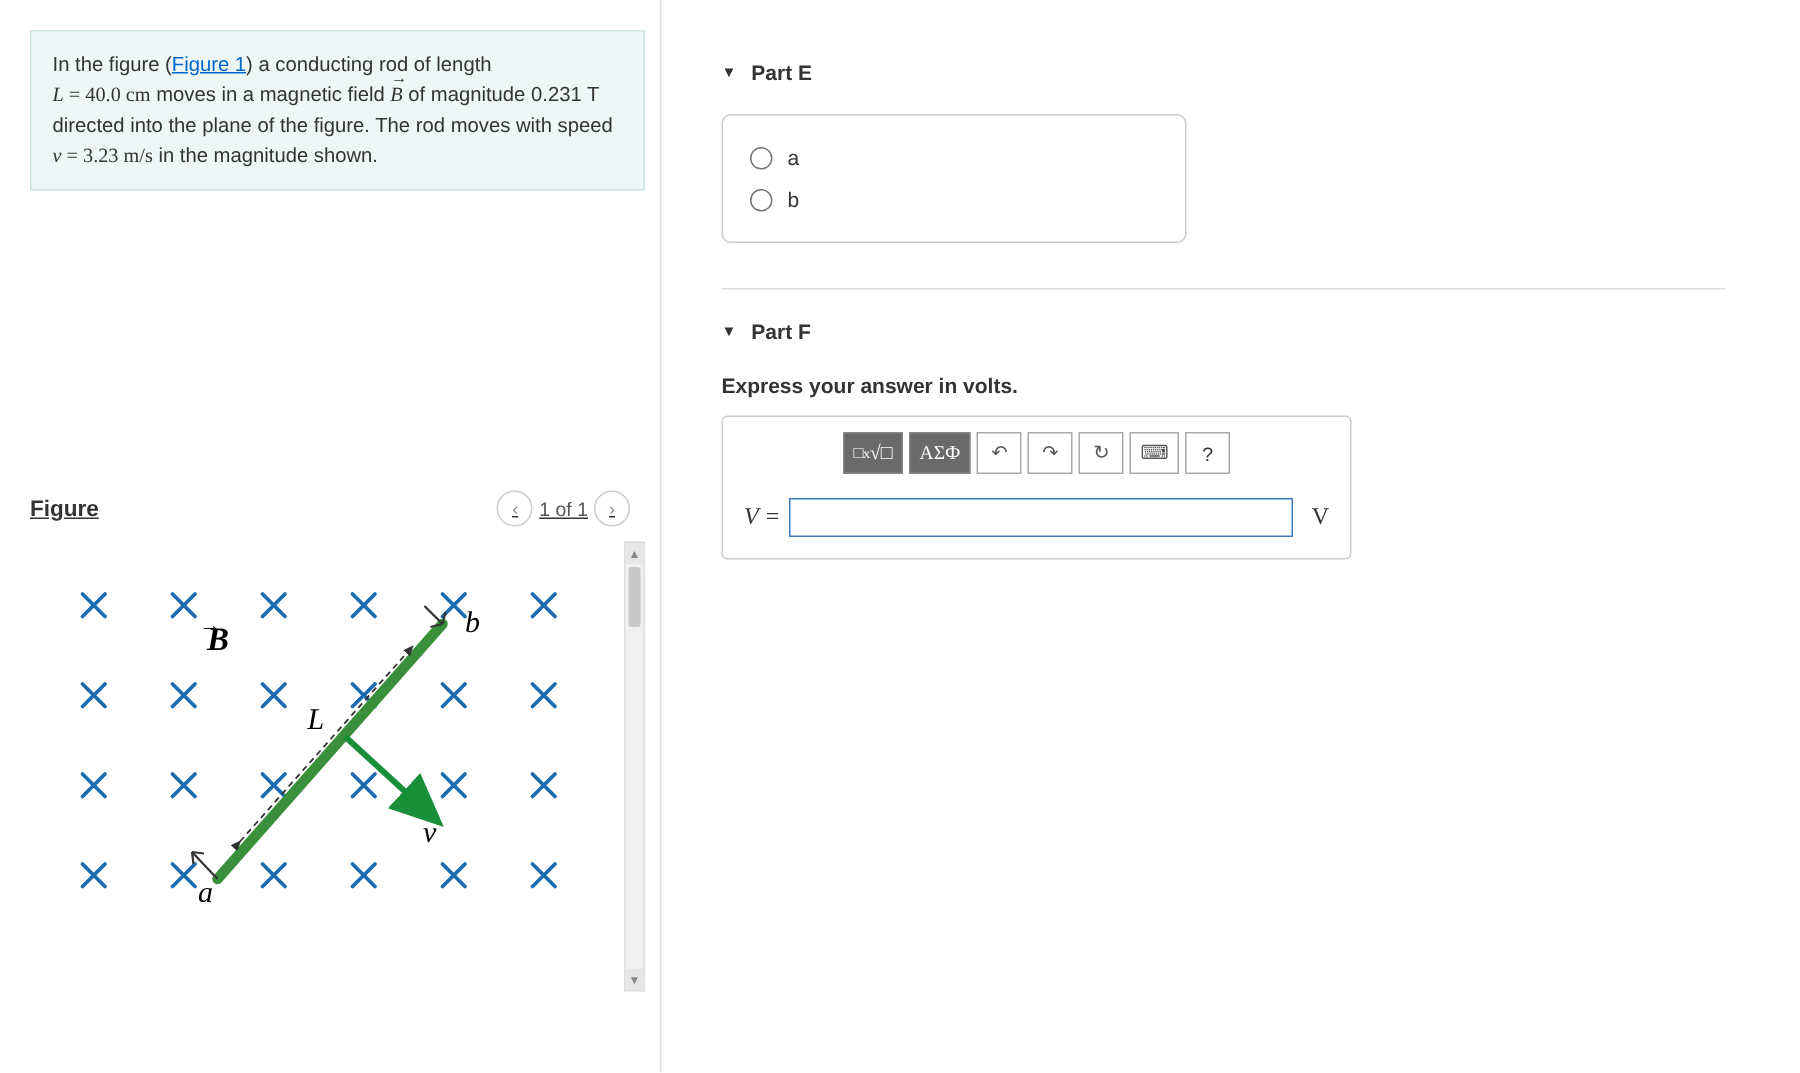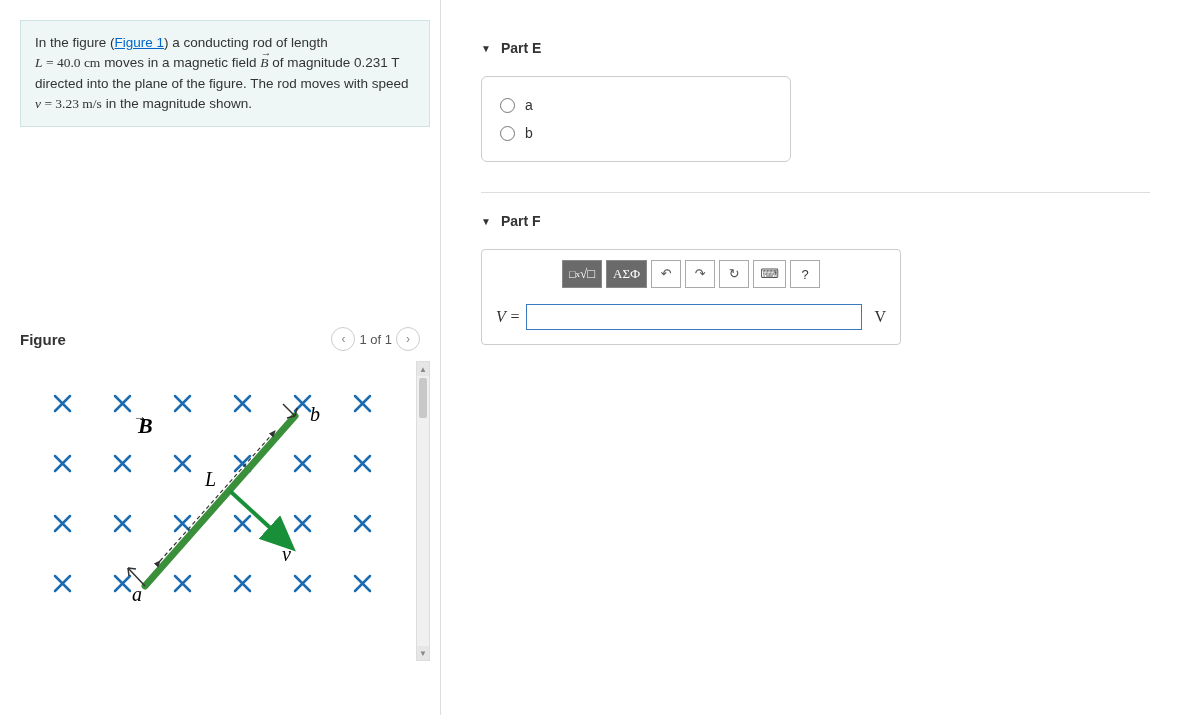--- a/index.html
+++ b/index.html
@@ -45,20 +45,21 @@
   .italic { font-style: italic; font-family: 'Times New Roman', serif;}
   .vec { position: relative; display: inline-block; }
   .vec::after { content:"→"; position:absolute; top:-0.9em; left:0.05em; font-size:0.8em;}
   .roman { font-family: Liberation Serif, serif; }
   .figure-header {
     display: flex;
     justify-content: space-between;
     align-items: center;
     margin-bottom: 10px;
     padding-right: 10px;
+    text-decoration: underline;
   }
   .figure-title { font-weight: bold; font-size: 15px; }
   .figure-nav { display:flex; align-items:center; gap:4px; font-size:13px; color:#555;}
   .nav-btn {
     width:24px; height:24px; border:1px solid #ccc; border-radius:50%;
     display:flex; align-items:center; justify-content:center;
     font-size:12px; color:#888; background:#fff; cursor:pointer;
   }
   .figure-body {
     position: relative;
@@ -262,20 +263,21 @@
       </div>
     </div>
 
     <hr class="sep">
 
     <div class="part">
       <div class="part-header">
         <span class="tri">▼</span>
         <span class="part-title">Part F</span>
       </div>
+      <div class="instr">Express your answer in volts.</div>
 
       <div class="answer-box">
         <div class="toolbar">
           <div class="tool-btn"><span style="font-size:11px;">□</span><sup style="font-size:9px;">x</sup>√□</div>
           <div class="tool-btn">ΑΣФ</div>
           <div class="tool-btn light">↶</div>
           <div class="tool-btn light">↷</div>
           <div class="tool-btn light">↻</div>
           <div class="tool-btn light">⌨</div>
           <div class="tool-btn q">?</div>

